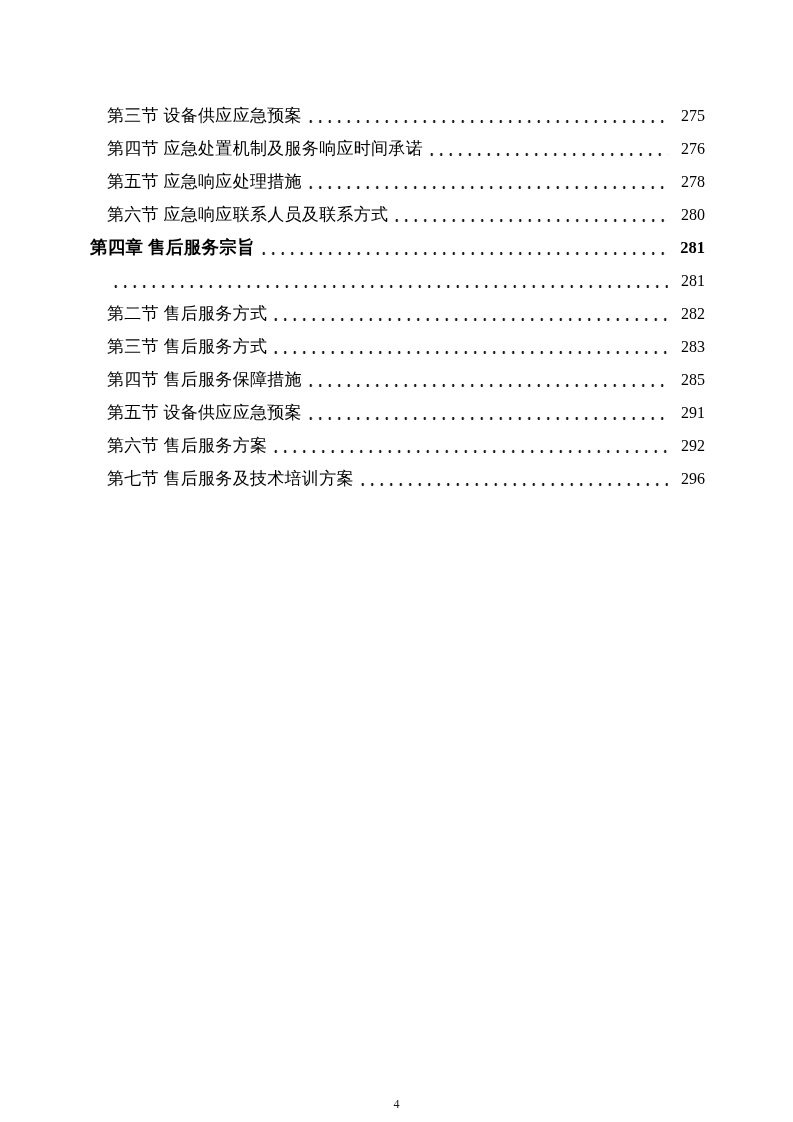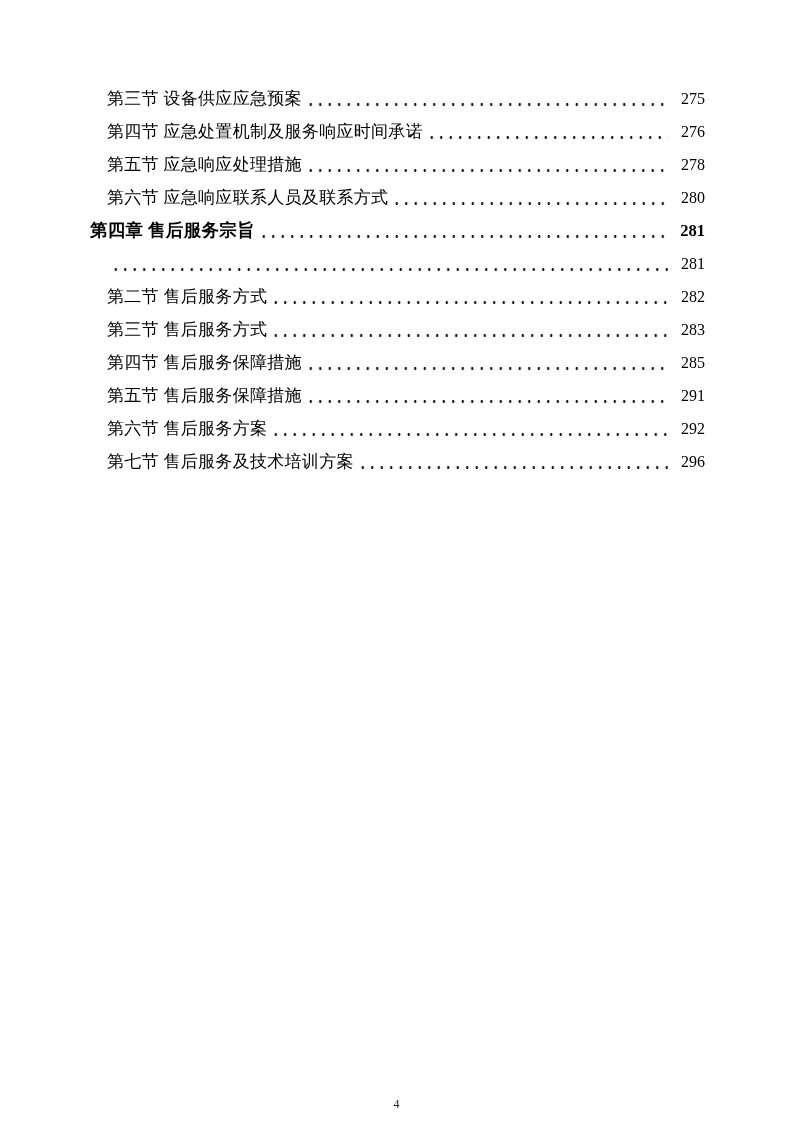--- a/index.html
+++ b/index.html
@@ -15,21 +15,21 @@
     color: #000000;
     overflow: hidden;
   }
   .page {
     position: absolute;
     inset: 0;
     background: #ffffff;
   }
   .toc {
     position: absolute;
-    top: 82px;
+    top: 99px;
     left: 90px;
     width: 615px;
   }
   .toc-row {
     display: flex;
     align-items: flex-end;
     height: 33px;
     line-height: 33px;
     white-space: nowrap;
   }
@@ -131,21 +131,21 @@
       <span class="toc-page">283</span>
     </div>
 
     <div class="toc-row section">
       <span class="toc-label">第四节 售后服务保障措施</span>
       <span class="toc-dots"></span>
       <span class="toc-page">285</span>
     </div>
 
     <div class="toc-row section">
-      <span class="toc-label">第五节 售后服务保障措施</span>
+      <span class="toc-label">第五节 设备供应应急预案</span>
       <span class="toc-dots"></span>
       <span class="toc-page">291</span>
     </div>
 
     <div class="toc-row section">
       <span class="toc-label">第六节 售后服务方案</span>
       <span class="toc-dots"></span>
       <span class="toc-page">292</span>
     </div>
 

